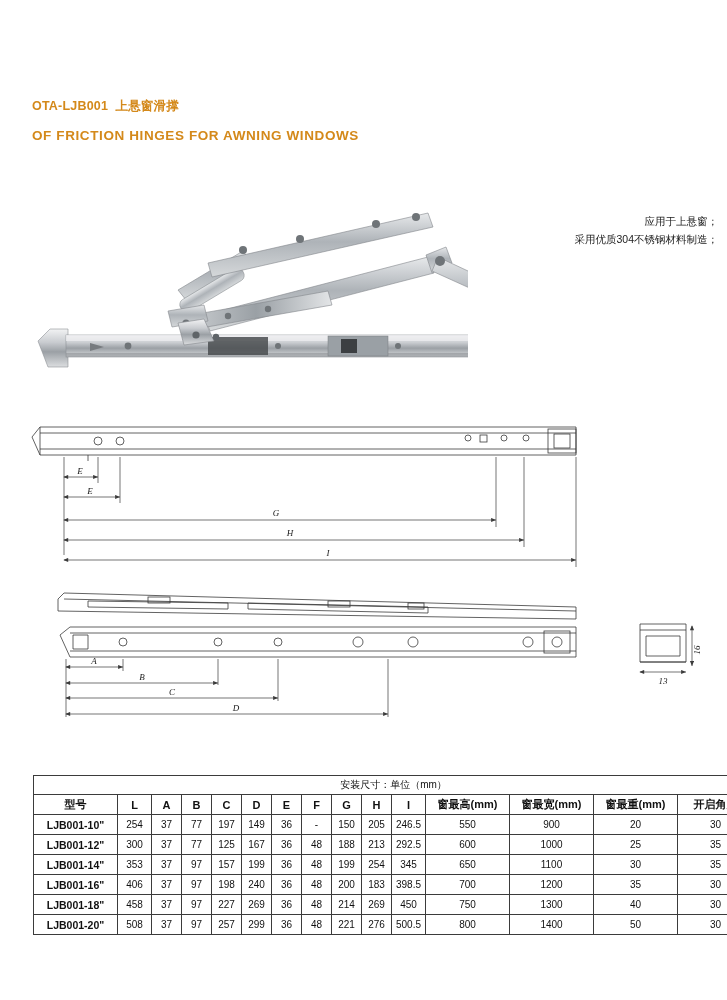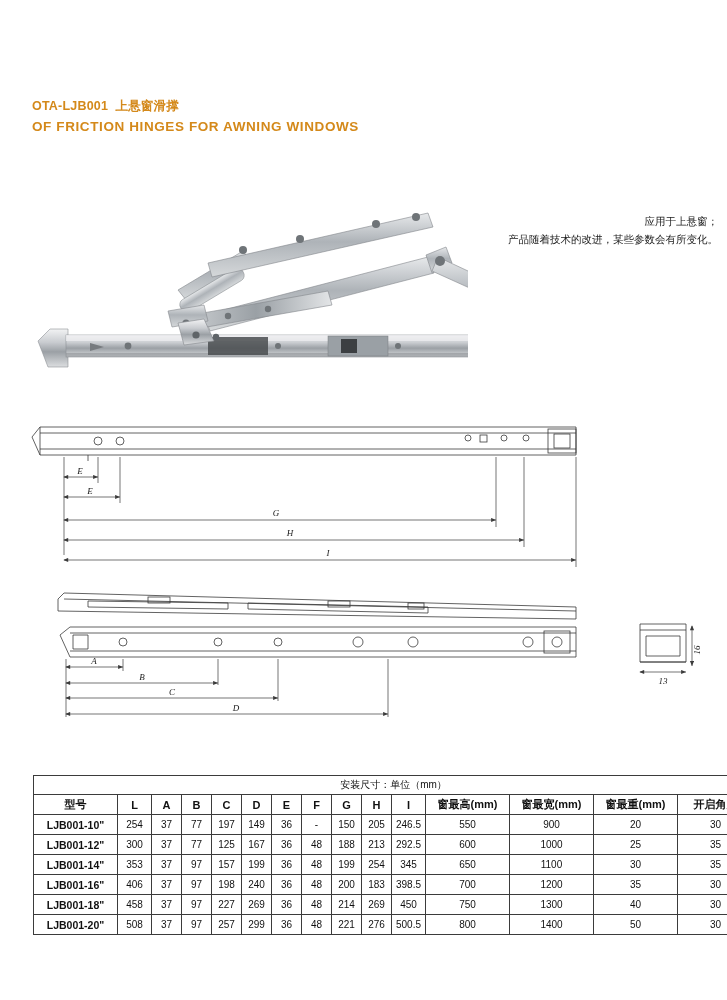--- a/index.html
+++ b/index.html
@@ -36,21 +36,21 @@
     white-space: nowrap;
   }
   .title-cn .code {
     font-family: "Liberation Sans", sans-serif;
   }
   .title-en {
     color: #d4891a;
     font-size: 13.5px;
     font-weight: bold;
     letter-spacing: 0.6px;
-    margin-top: 4px;
+    margin-top: 13px;
     white-space: nowrap;
   }
 
   
   .notes {
     position: absolute;
     left: 486px;
     top: 212px;
     width: 232px;
     font-size: 10.5px;
@@ -216,21 +216,21 @@
       <g>
         <path d="M150,128 L176,124 L186,146 L156,150 Z" fill="url(#steelV)" stroke="#83878b" stroke-width="0.6"></path>
         <circle cx="168" cy="140" r="3.6" fill="#5f6468"></circle>
         <circle cx="188" cy="142" r="3.2" fill="#5f6468"></circle>
       </g>
     </svg>
   </div>
 
   <div class="notes">
     <div>应用于上悬窗；</div>
-    <div>产品随着技术的改进，某些参数会有所变化。</div>
+    <div>采用优质304不锈钢材料制造；</div>
   </div>
 
   <div class="draw1">
     <svg width="560" height="165" viewBox="0 0 560 165">
       <defs>
         <marker id="ar" markerWidth="8" markerHeight="8" refX="7" refY="3" orient="auto">
           <path d="M0,0 L7,3 L0,6 z" fill="#3b3b3b"></path>
         </marker>
         <marker id="arL" markerWidth="8" markerHeight="8" refX="1" refY="3" orient="auto">
           <path d="M7,0 L0,3 L7,6 z" fill="#3b3b3b"></path>

